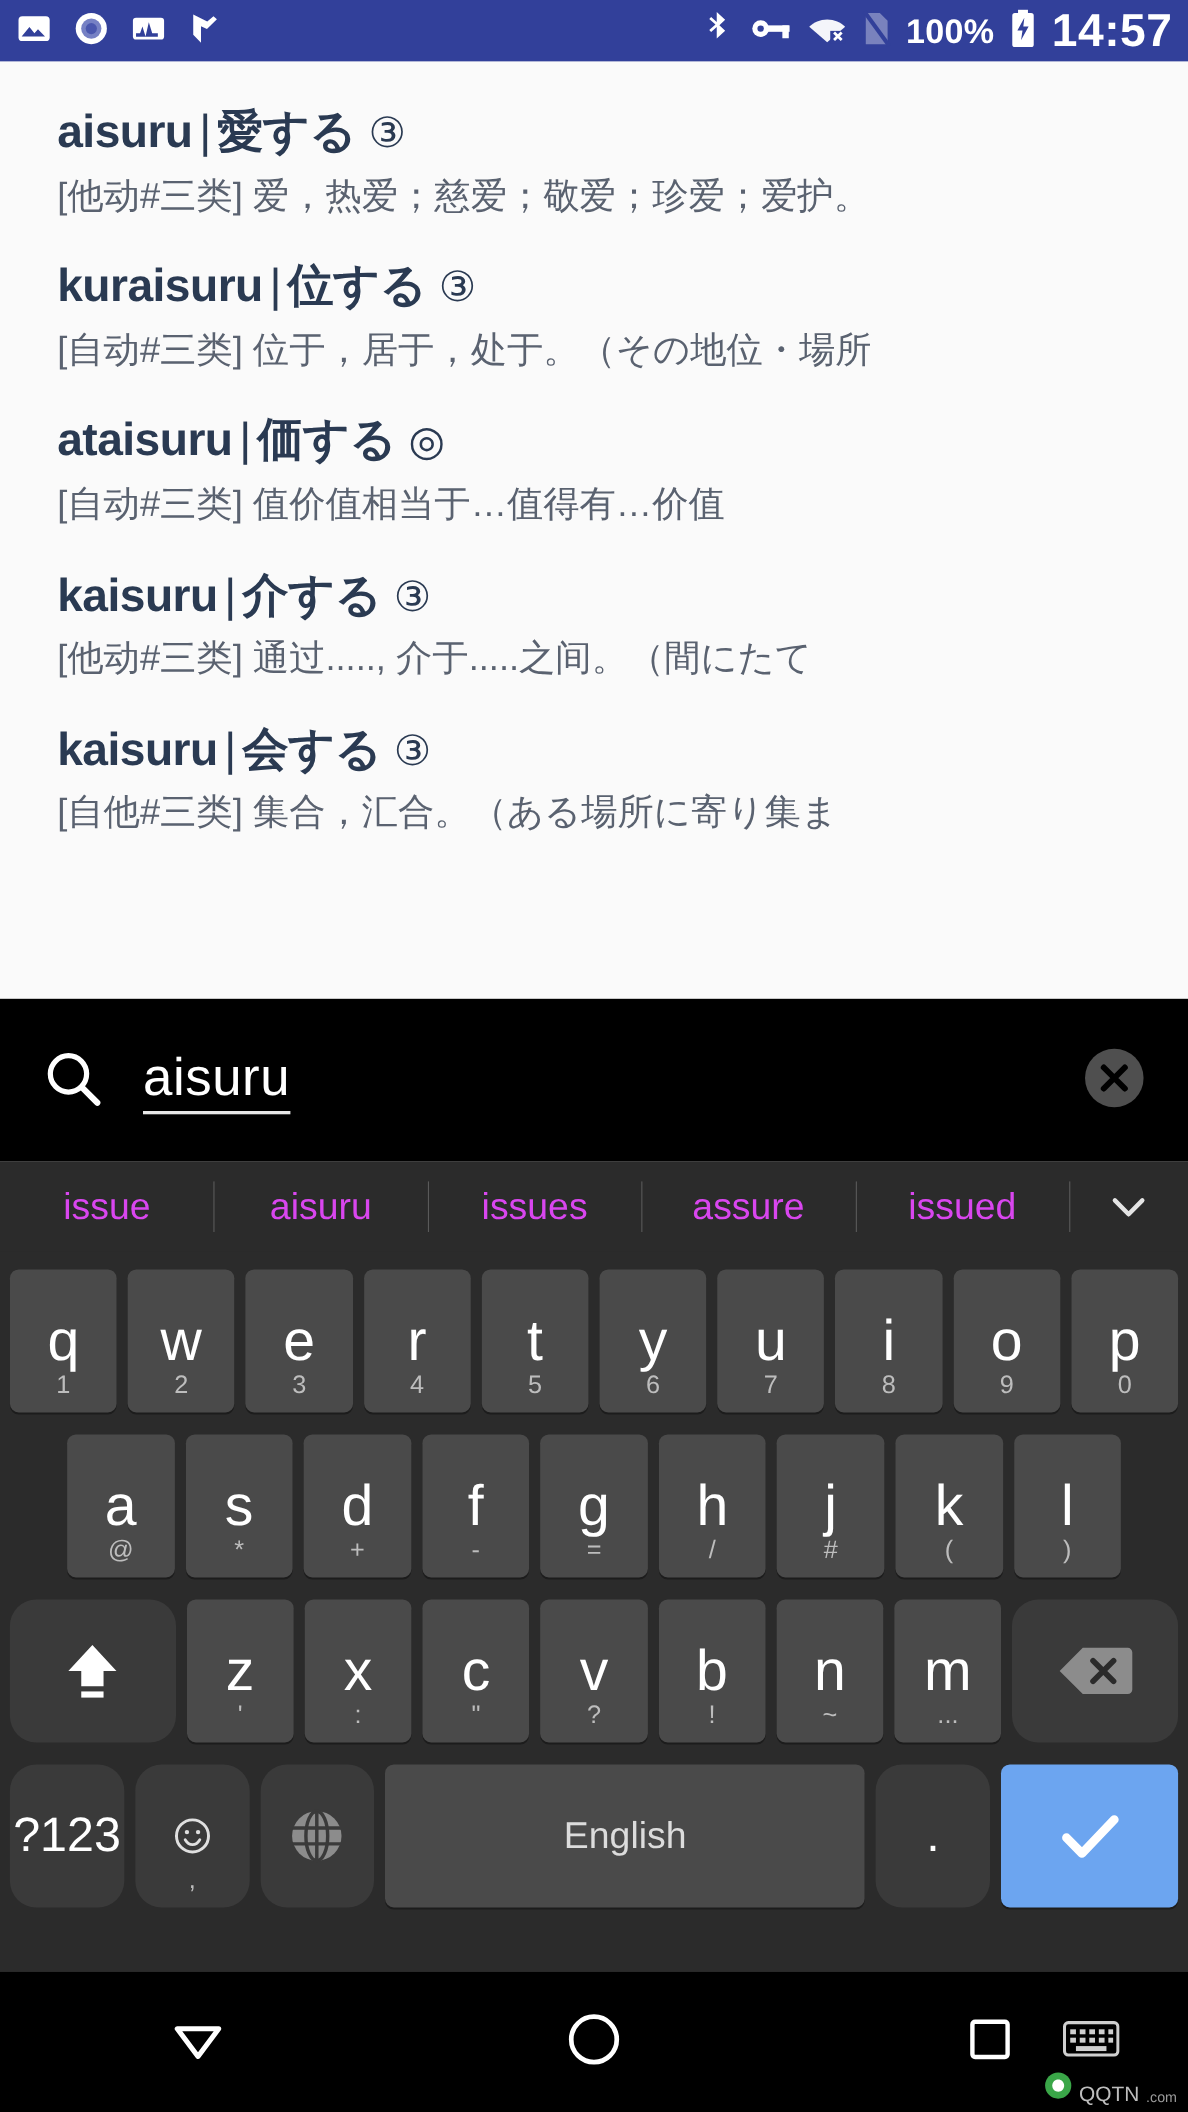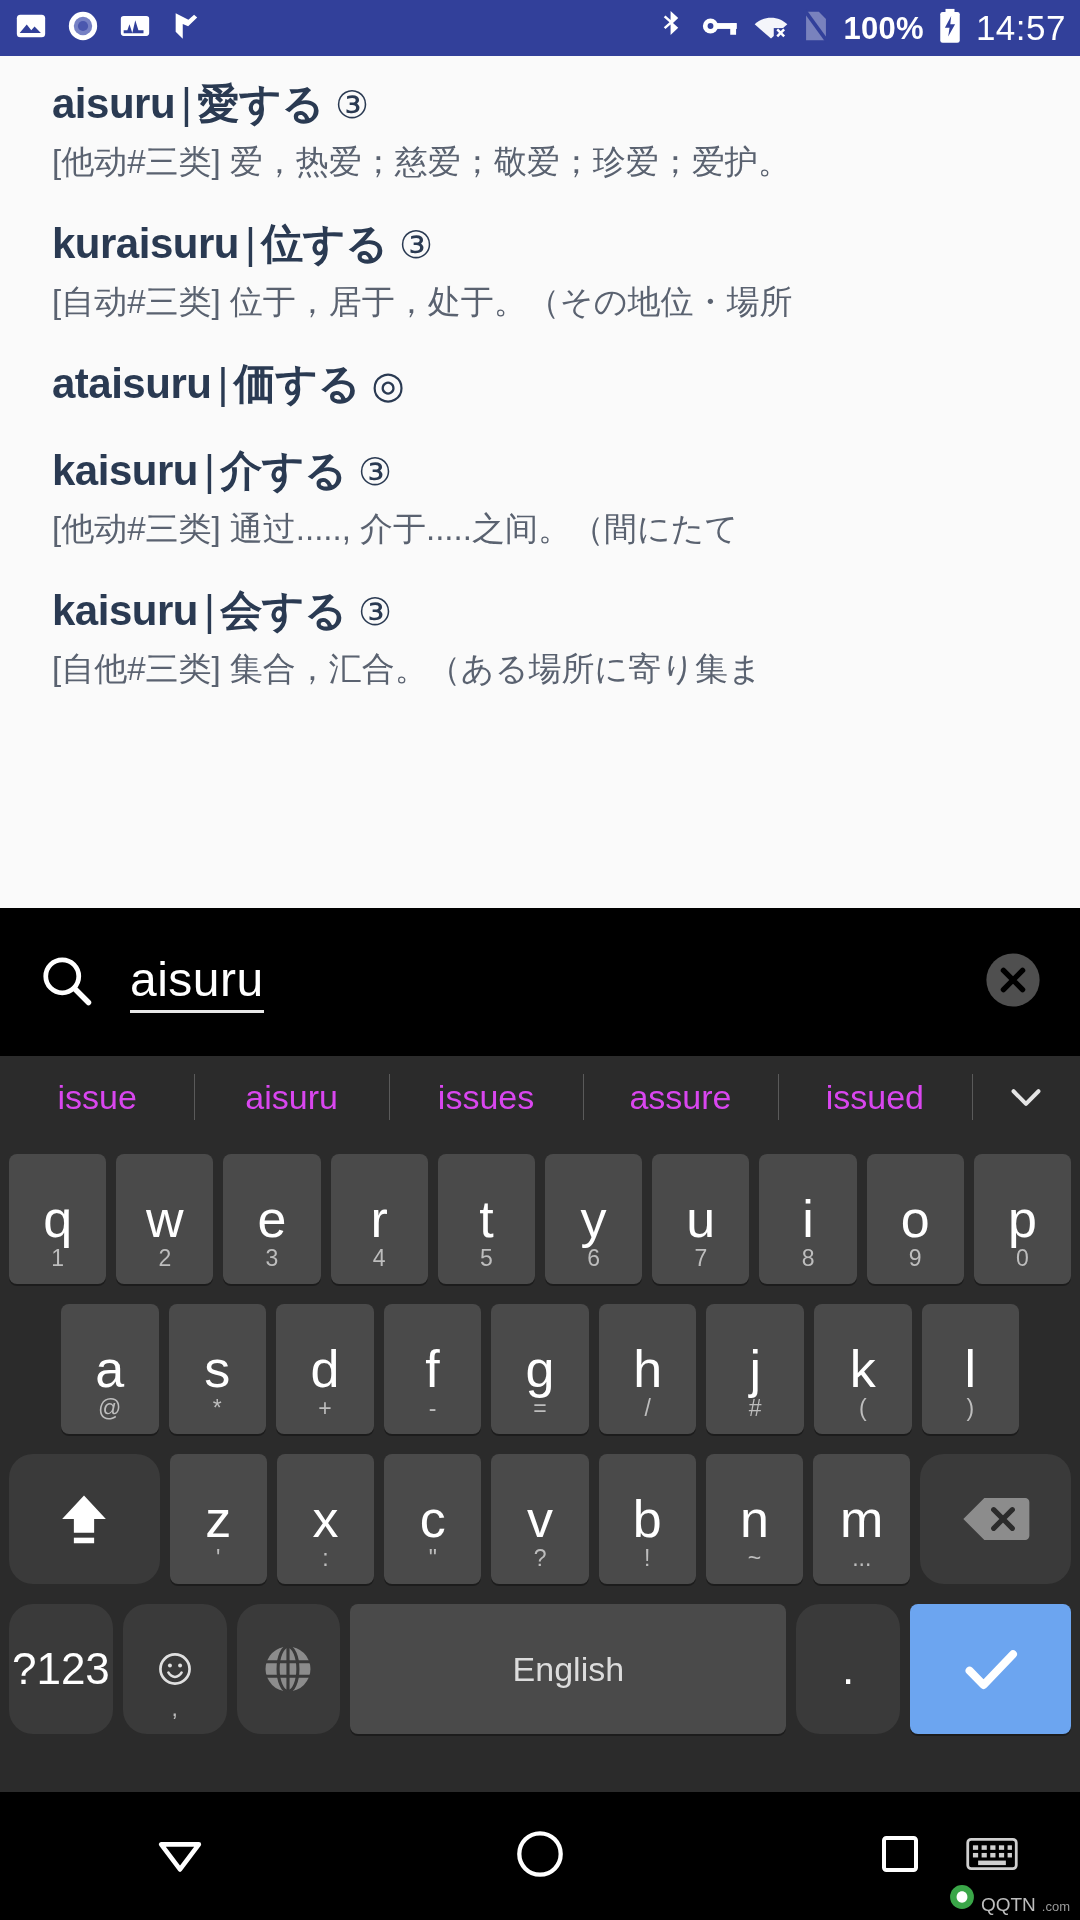--- a/index.html
+++ b/index.html
@@ -17,26 +17,26 @@
     background:#32409a; display:flex; align-items:center;
     padding:0 14px;
   }
   .sb-left { display:flex; align-items:center; gap:18px; }
   .sb-right { margin-left:auto; display:flex; align-items:center; gap:14px; }
   .sb-icon { display:block; }
   .sb-text {
     color:#ffffff; font-size:31px; font-weight:600;
     letter-spacing:0.3px; line-height:1;
   }
-  .sb-clock { color:#fff; font-size:35px; font-weight:400; letter-spacing:0.5px; }
+  .sb-clock { color:#fff; font-size:42px; font-weight:700; letter-spacing:0.5px; }
 
   
   .list {
     position:absolute; top:56px; left:0; width:1080px; height:852px;
-    background:#fafafa; overflow:hidden; padding-top:20px;
+    background:#fafafa; overflow:hidden; padding-top:36px;
   }
   .entry { padding:0 52px; margin-bottom:30px; }
   .entry-title {
     font-size:42px; font-weight:bold; color:#2a3a52;
     white-space:nowrap; letter-spacing:-0.5px; line-height:1.35;
   }
   .entry-title .romaji { font-weight:bold; }
   .entry-title .sep { font-weight:400; color:#2a3a52; padding:0 6px; }
   .entry-title .kana { font-weight:bold; }
   .entry-title .accent { font-weight:400; font-size:38px; }
@@ -206,20 +206,21 @@
       <div class="entry-title">
         <span class="romaji">kuraisuru</span><span class="sep">|</span><span class="kana">位する</span> <span class="accent">③</span>
       </div>
       <div class="entry-def">[自动#三类] 位于，居于，处于。（その地位・場所</div>
     </div>
 
     <div class="entry">
       <div class="entry-title">
         <span class="romaji">ataisuru</span><span class="sep">|</span><span class="kana">価する</span> <span class="accent">◎</span>
       </div>
+      <div class="entry-def">[自动#三类] 值价值相当于…值得有…价值</div>
     </div>
 
     <div class="entry">
       <div class="entry-title">
         <span class="romaji">kaisuru</span><span class="sep">|</span><span class="kana">介する</span> <span class="accent">③</span>
       </div>
       <div class="entry-def">[他动#三类] 通过....., 介于.....之间。（間にたて</div>
     </div>
 
     <div class="entry">

